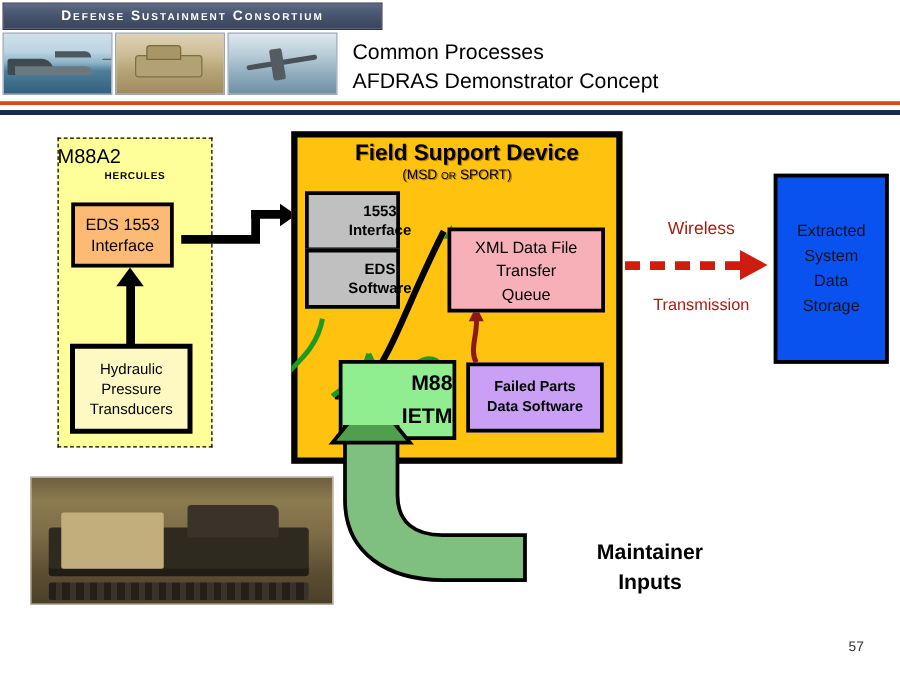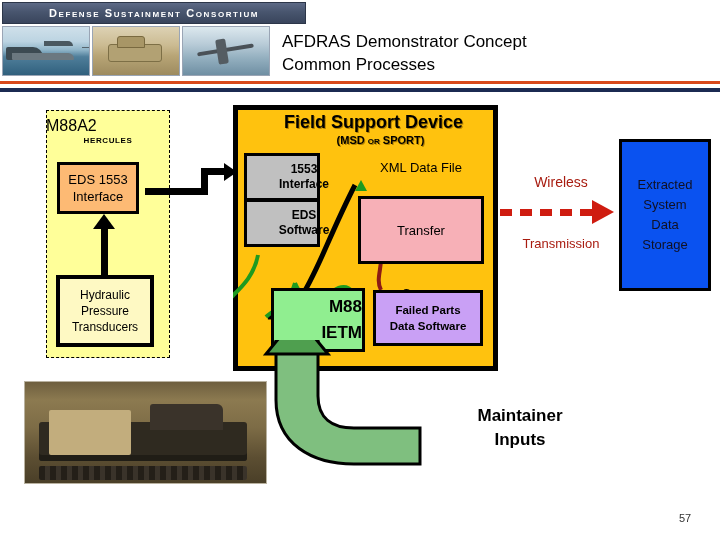--- a/index.html
+++ b/index.html
@@ -122,36 +122,36 @@
     background:#ffc20e; border:5px solid #000;
   }
   #fsd-title {
     position:absolute; left:233px; top:112px; width:265px; text-align:center;
     font-size:18px; font-weight:bold; color:#000;
     text-shadow:1px 1px 0 #b38100;
     padding-left:16px;
   }
   #fsd-subtitle {
     position:absolute; left:233px; top:134px; width:265px; text-align:center;
-    font-size:11px; font-weight:bold; color:#000;
-    text-shadow:1px 1px 0 #b38100; font-variant:small-caps;margin-left:15px;
+    font-size:11px; font-weight:normal; color:#000;
+    text-shadow:1px 1px 0 #b38100; font-variant:small-caps;
   }
   .gray-box {
     position:absolute; background:#c0c0c0; border:3px solid #000;
     display:flex; flex-direction:column; align-items:center; justify-content:center;
     font-size:12px; line-height:15px; font-weight:bold; color:#000; text-align:center;padding-left:44px;
   }
   #fsd-1553-box { left:244px; top:153px; width:76px; height:48px; }
   #fsd-eds-box  { left:244px; top:199px; width:76px; height:48px; }
 
   #xml-box {
-    position:absolute; left:358px; top:196px; width:126px; height:68px;
+    position:absolute; left:358px; top:182px; width:126px; height:68px;
     background:#f7b0b7; border:3px solid #000;
     display:flex; flex-direction:column; align-items:center; justify-content:center;
-    font-size:13px; line-height:19px; color:#000; text-align:center;gap:44px;
+    font-size:13px; line-height:19px; color:#000; text-align:center;
   }
   #ietm-box {
     position:absolute; left:271px; top:288px; width:94px; height:64px;
     background:#90ee90; border:3px solid #000;
     display:flex; flex-direction:column; align-items:flex-end; justify-content:center;
     font-size:17px; line-height:26px; font-weight:bold; color:#000; text-align:center;
   }
   #failed-parts-box {
     position:absolute; left:373px; top:290px; width:110px; height:56px;
     background:#c9a0f5; border:3px solid #000;
@@ -183,21 +183,21 @@
   #storage-box {
     position:absolute; left:619px; top:139px; width:92px; height:152px;
     background:#0a52f0; border:3px solid #000;
     display:flex; flex-direction:column; align-items:center; justify-content:center;
     font-size:13px; line-height:20px; color:#112; text-align:center;
   }
 
   
   #maintainer-arrow { position:absolute; left:260px; top:340px; width:270px; height:145px; }
   #maintainer-label {
-    position:absolute; left:430px; top:404px; width:180px; text-align:center;
+    position:absolute; left:430px; top:430px; width:180px; text-align:center;
     font-size:17px; line-height:24px; font-weight:bold; color:#000;
   }
 
   
   #m88-photo {
     position:absolute; left:24px; top:381px; width:243px; height:103px;
     border:1px solid #b9b2a0; overflow:hidden;
     background:linear-gradient(#6e5f3f 0%, #8c7a50 18%, #7d6c46 45%, #5c4e32 75%, #4a3f28 100%);
   }
   #m88-photo:before {
@@ -235,22 +235,22 @@
   <div class="photo-strip">
     <div class="photo ph-navy"></div>
     <div class="photo ph-tank"></div>
     <div class="photo ph-air"></div>
   </div>
 </div>
 <div id="rule-orange"></div>
 <div id="rule-navy"></div>
 
 <div id="slide-title">
+  <div>Common Processes</div>
   <div>AFDRAS Demonstrator Concept</div>
-  <div>Common Processes</div>
 </div>
 
 <div id="m88a2-group"></div>
 <div id="m88a2-label">M88A2</div>
 <div id="hercules-label">HERCULES</div>
 
 <div id="eds1553-box">
   <span>EDS 1553</span>
   <span>Interface</span>
 </div>

